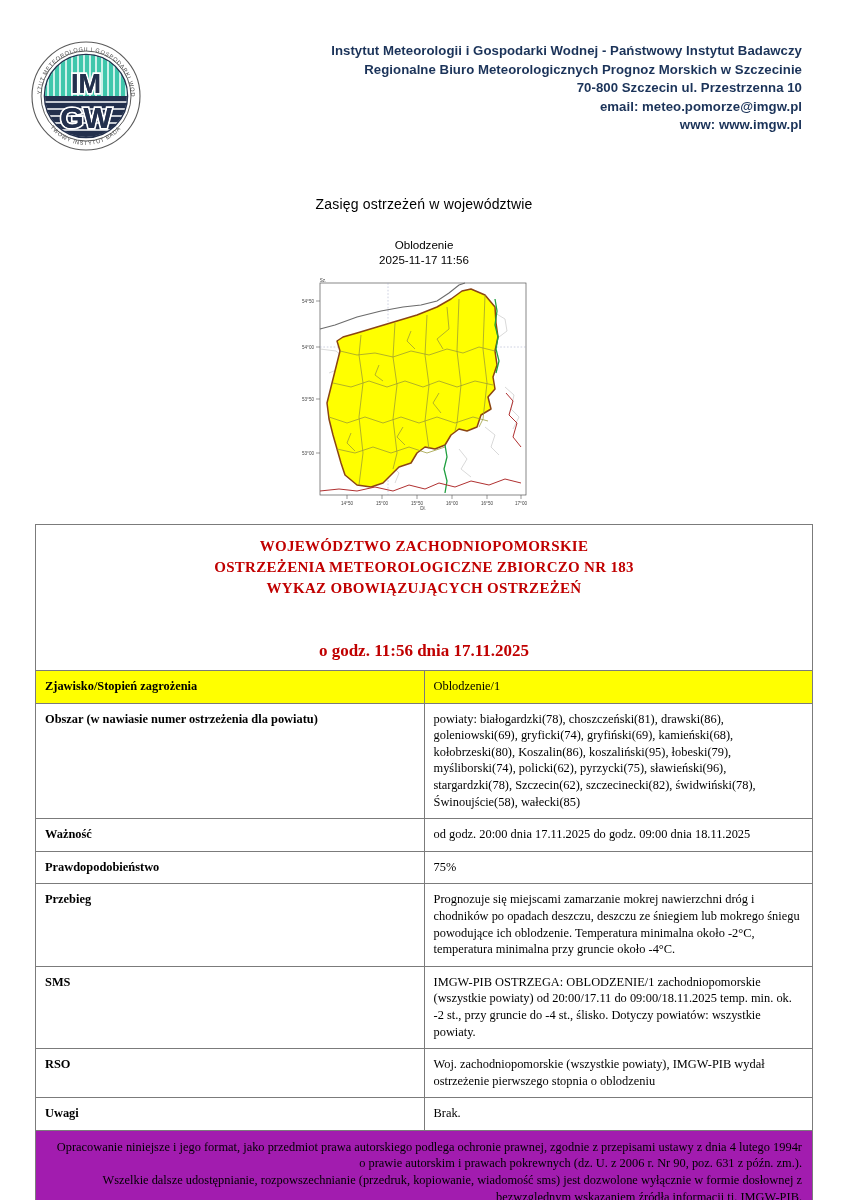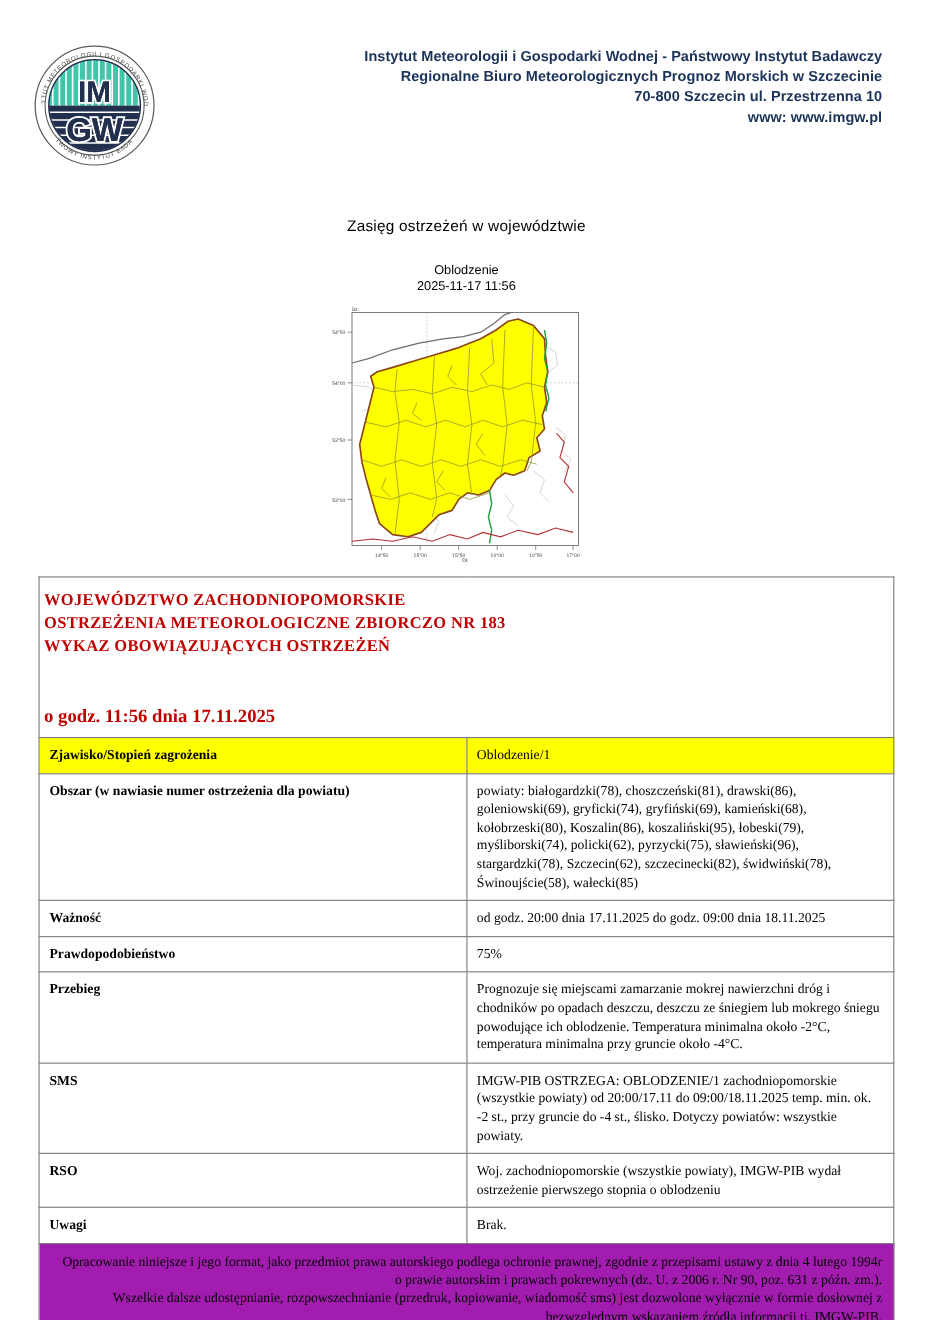--- a/index.html
+++ b/index.html
@@ -86,20 +86,21 @@
     padding: 7px 9px 8px 9px;
     font-family: "Liberation Serif", serif;
     font-size: 12.4px;
     line-height: 16.6px;
   }
   td.col-label {
     width: 208px;
     font-weight: bold;
   }
   .title-cell {
+    text-align: center;
     color: #c00000;
     font-family: "Liberation Serif", serif;
     font-weight: bold;
     padding: 11px 4px 9px 4px !important;
     border-bottom: 1px solid #7b7b7b;
   }
   .title-cell .t-big {
     font-size: 15px;
     line-height: 21px;
     letter-spacing: 0.3px;
@@ -177,20 +178,21 @@
         </text>
         <text font-family="Liberation Sans, sans-serif" font-size="5.6" fill="#4a4a4a" letter-spacing="0.7">
           <textPath href="#arcBot" startOffset="50%" text-anchor="middle">PAŃSTWOWY INSTYTUT BADAWCZY</textPath>
         </text>
       </svg>
     </div>
     <div class="header-text">
       <div class="l1">Instytut Meteorologii i Gospodarki Wodnej - Państwowy Instytut Badawczy</div>
       <div class="l2">Regionalne Biuro Meteorologicznych Prognoz Morskich w Szczecinie</div>
       <div class="l1">70-800 Szczecin ul. Przestrzenna 10</div>
+      <div class="l1">email: meteo.pomorze@imgw.pl</div>
       <div class="l1">www: www.imgw.pl</div>
     </div>
   </div>
 
   <div class="map-section">
     <div class="map-caption">Zasięg ostrzeżeń  w województwie</div>
     <div class="map-subcaption">
       <div>Oblodzenie</div>
       <div>2025-11-17 11:56</div>
     </div>

